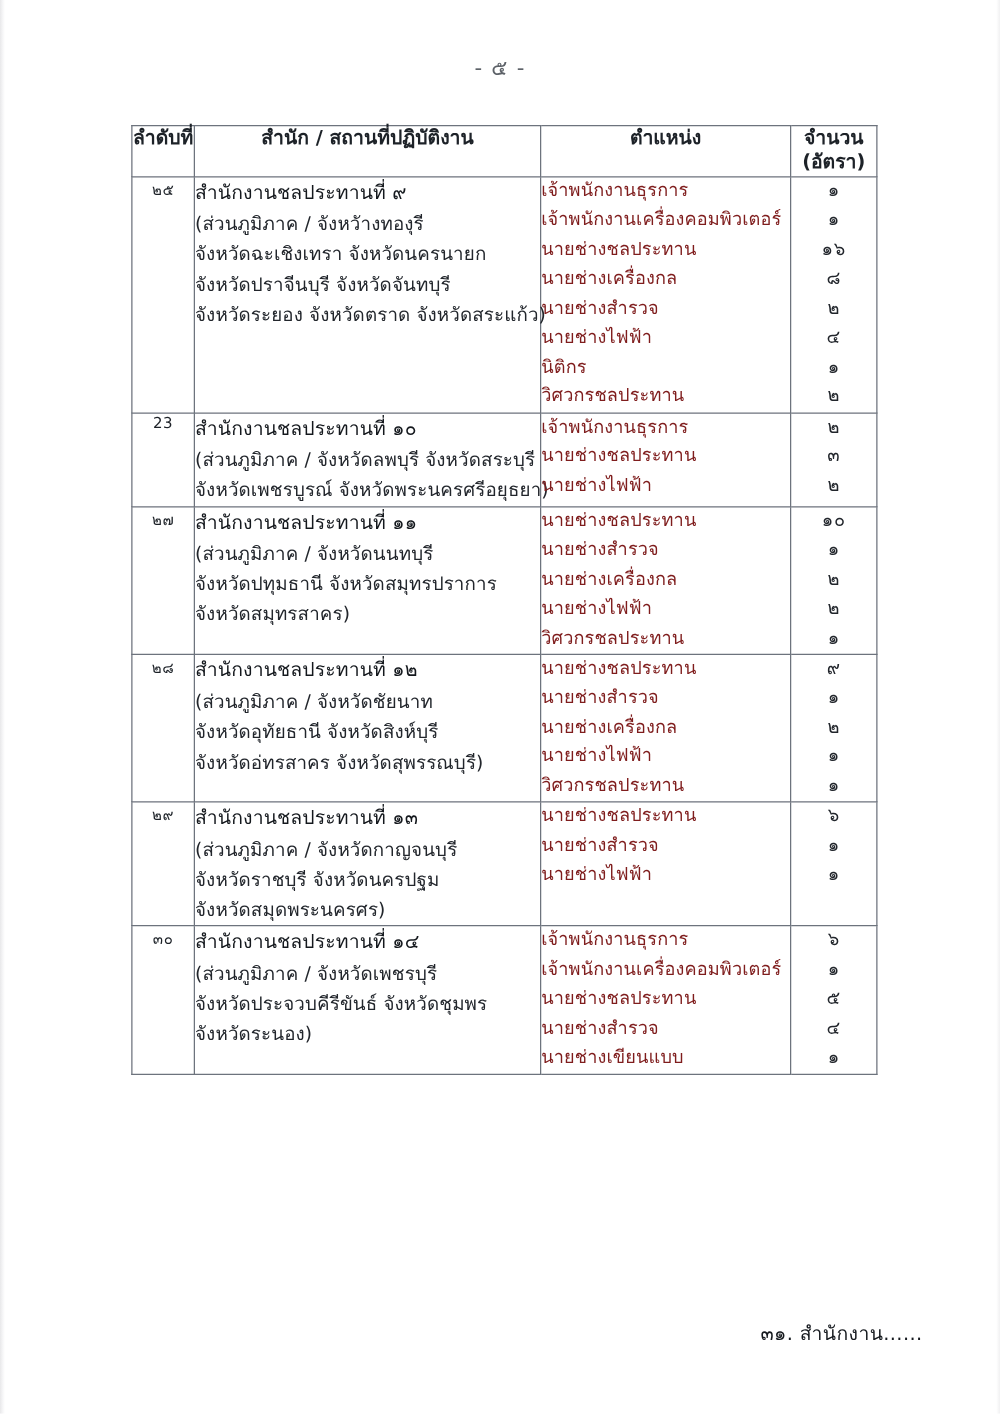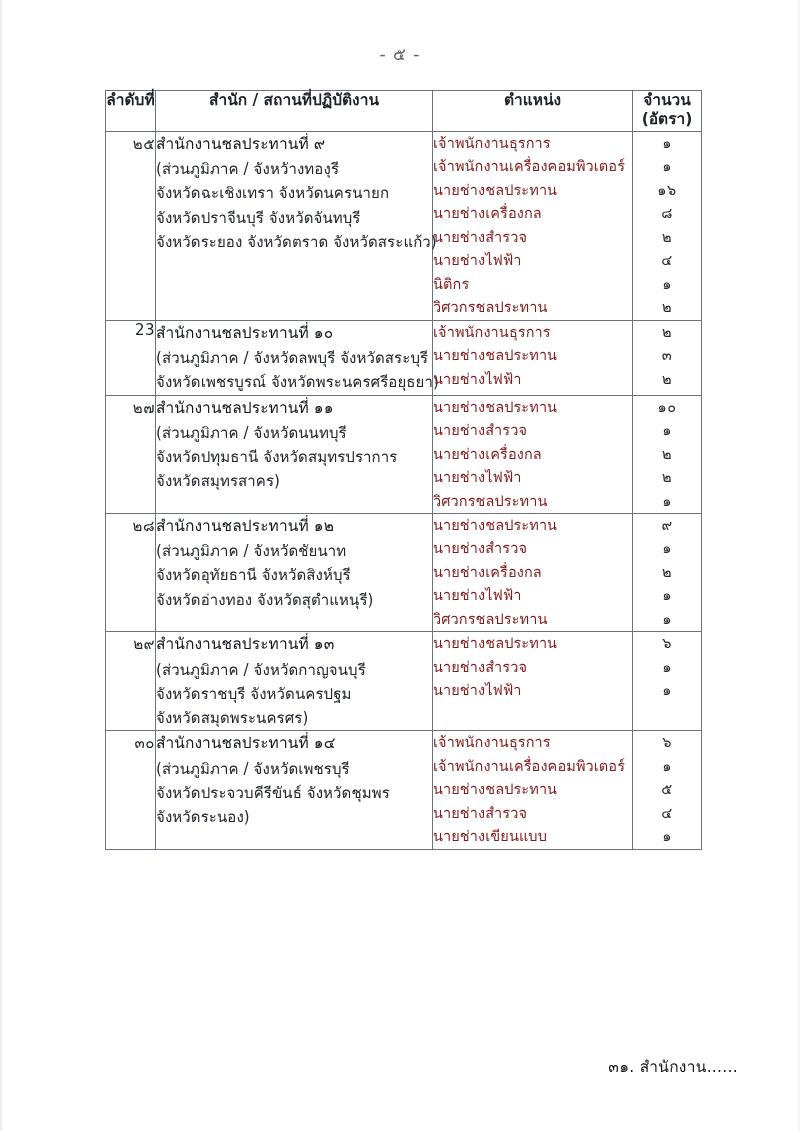--- a/index.html
+++ b/index.html
@@ -45,21 +45,21 @@
     font-size: 17px;
     letter-spacing: 1px;
     color: #3a4048;
     opacity: .82;
   }
 
   
   .table-wrap {
     position: absolute;
     left: 105px;
-    top: 90px;
+    top: 100px;
     width: 596px;
   }
   table.doc-table {
     width: 100%;
     border-collapse: collapse;
     table-layout: fixed;
   }
   table.doc-table th,
   table.doc-table td {
     border: 1px solid #6d737d;
@@ -77,22 +77,22 @@
     text-align: center;
     font-size: 15.5px;
     font-weight: 600;
     color: #1d2228;
     height: 40px;
     padding: 9px 4px 8px 4px;
     line-height: 1.25;
   }
 
   td.no-cell {
-    text-align: right;
-    font-size: 15px;
+    text-align: center;
+    font-size: 12px;
     color: #1d2228;
     padding: 11px 2px 8px 2px;
     letter-spacing: .5px;
   }
   td.org-cell {
     padding: 9px 8px 10px 10px;
   }
   td.pos-cell {
     padding: 9px 6px 10px 10px;
   }
@@ -240,21 +240,21 @@
               <div class="count-line">๒</div>
               <div class="count-line">๑</div>
             </td>
           </tr>
           <tr>
             <td class="no-cell">๒๘</td>
             <td class="org-cell">
               <div class="org-title">สำนักงานชลประทานที่ ๑๒</div>
               <div class="org-line">(ส่วนภูมิภาค / จังหวัดชัยนาท</div>
               <div class="org-line">จังหวัดอุทัยธานี จังหวัดสิงห์บุรี</div>
-              <div class="org-line">จังหวัดอ่างทอง จังหวัดสุตำแหนุรี)</div>
+              <div class="org-line">จังหวัดอ่ทรสาคร จังหวัดสุพรรณบุรี)</div>
             </td>
             <td class="pos-cell">
               <div class="pos-line">นายช่างชลประทาน</div>
               <div class="pos-line">นายช่างสำรวจ</div>
               <div class="pos-line">นายช่างเครื่องกล</div>
               <div class="pos-line">นายช่างไฟฟ้า</div>
               <div class="pos-line">วิศวกรชลประทาน</div>
             </td>
             <td class="count-cell">
               <div class="count-line">๙</div>

